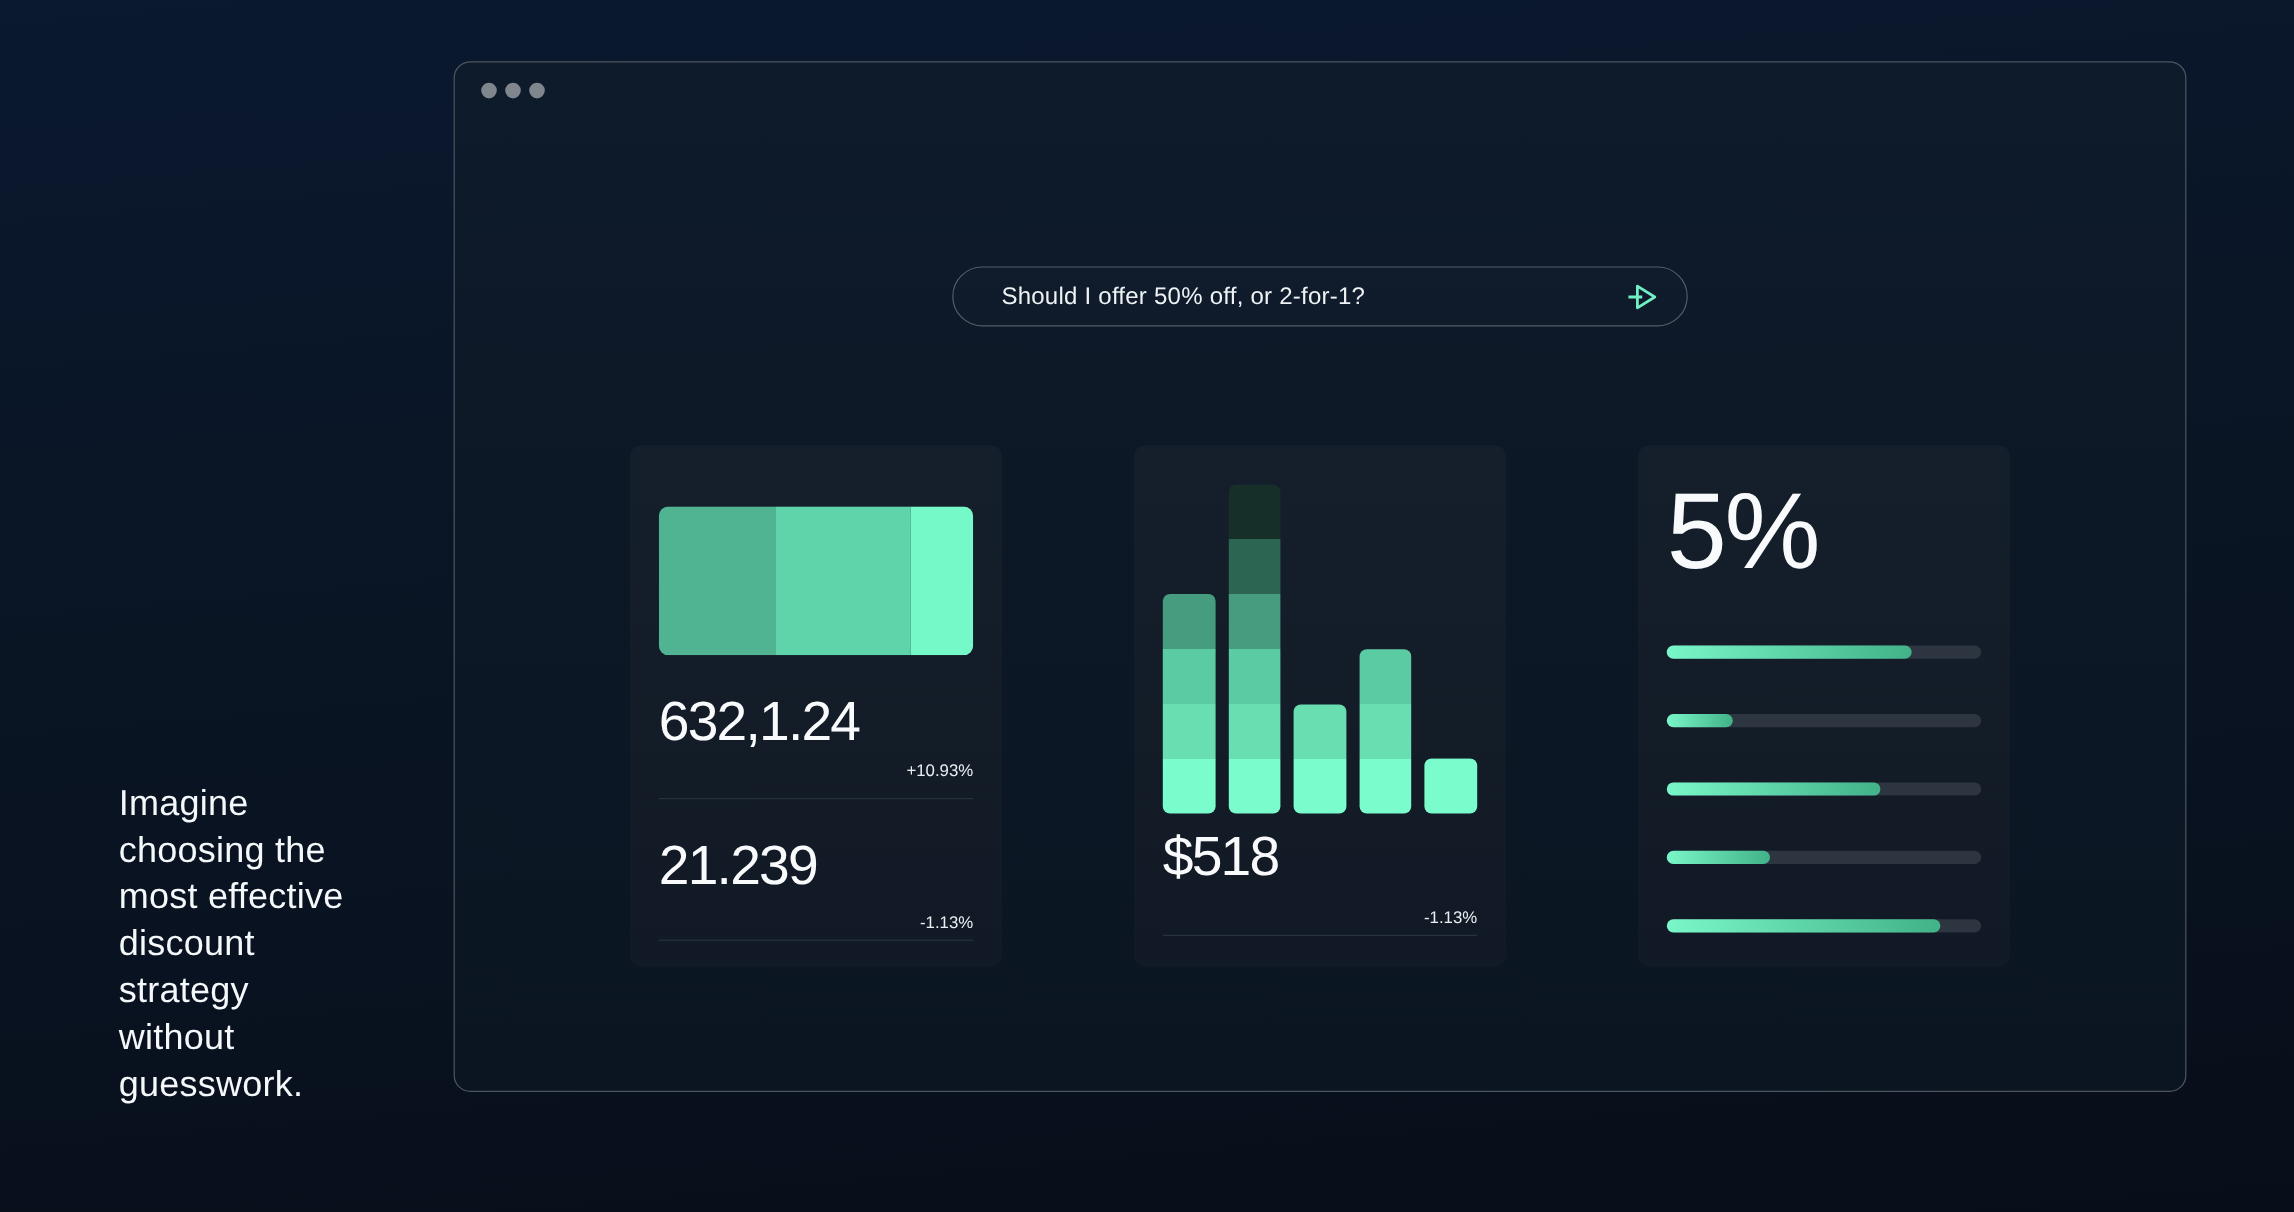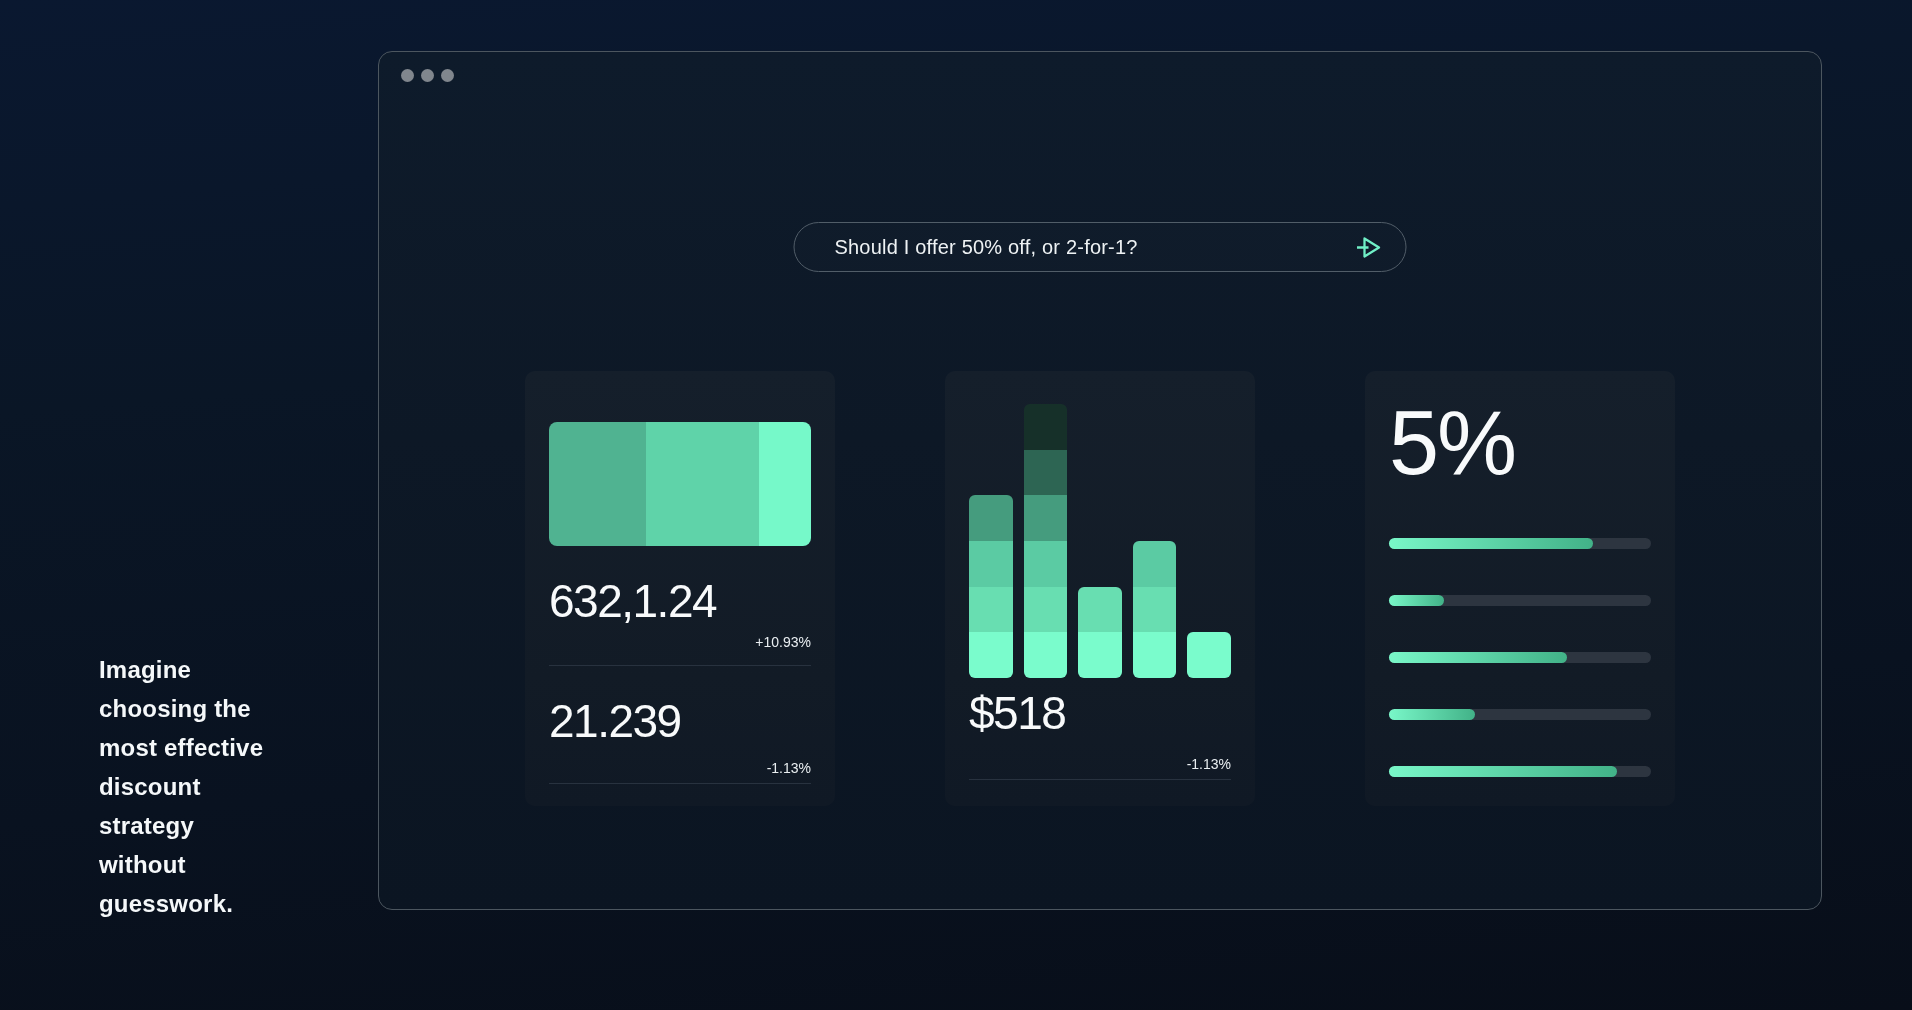--- a/index.html
+++ b/index.html
@@ -4,21 +4,21 @@
 <style>
   html,body{margin:0;padding:0;background:#070d17;}
   .stage{
     position:relative;width:1912px;height:1010px;overflow:hidden;
     font-family:"Liberation Sans", sans-serif;
     background:linear-gradient(175deg,#0a1830 0%,#0a1626 35%,#091220 70%,#080e19 100%);
   }
   
   .aside{
     position:absolute;left:99px;top:650px;width:260px;
-    color:#f5f8fa;font-size:24px;line-height:39px;font-weight:700;
+    color:#f5f8fa;font-size:30px;line-height:39px;font-weight:400;
     white-space:pre-line;letter-spacing:0.2px;
   }
   
   .window{
     position:absolute;left:378px;top:51px;width:1444px;height:859px;
     border:1.5px solid #4c565f;border-radius:14px;box-sizing:border-box;
     background:linear-gradient(180deg,#0e1b2b 0%,#0d1826 45%,#0b1522 100%);
   }
   .dots{position:absolute;left:22px;top:17px;display:flex;gap:7px;}
   .dot{width:13px;height:13px;border-radius:50%;background:#80868d;}

